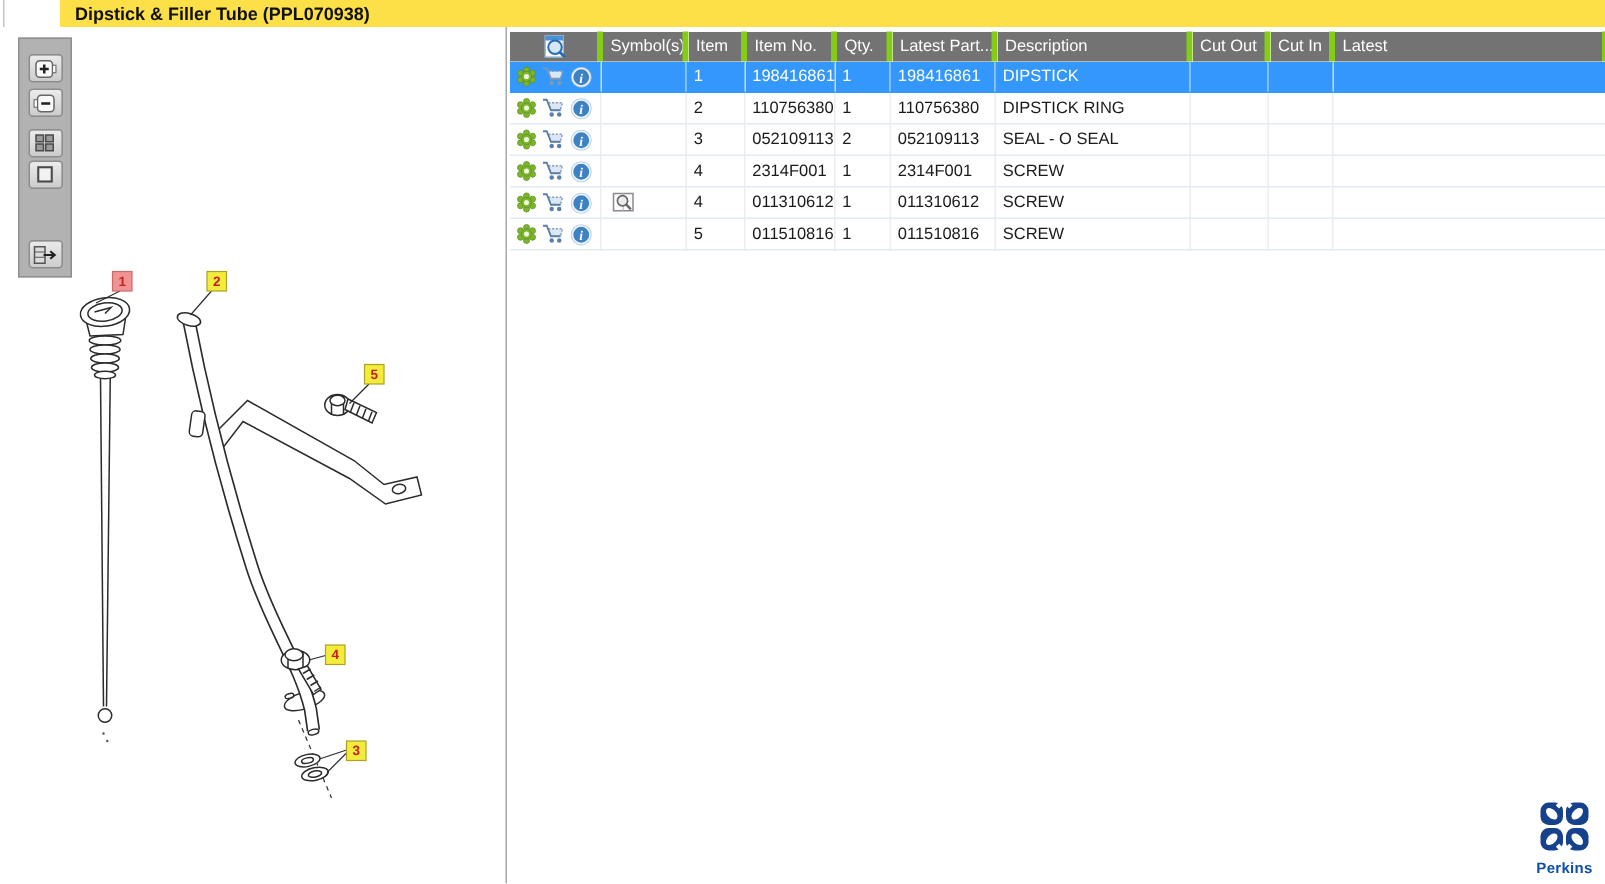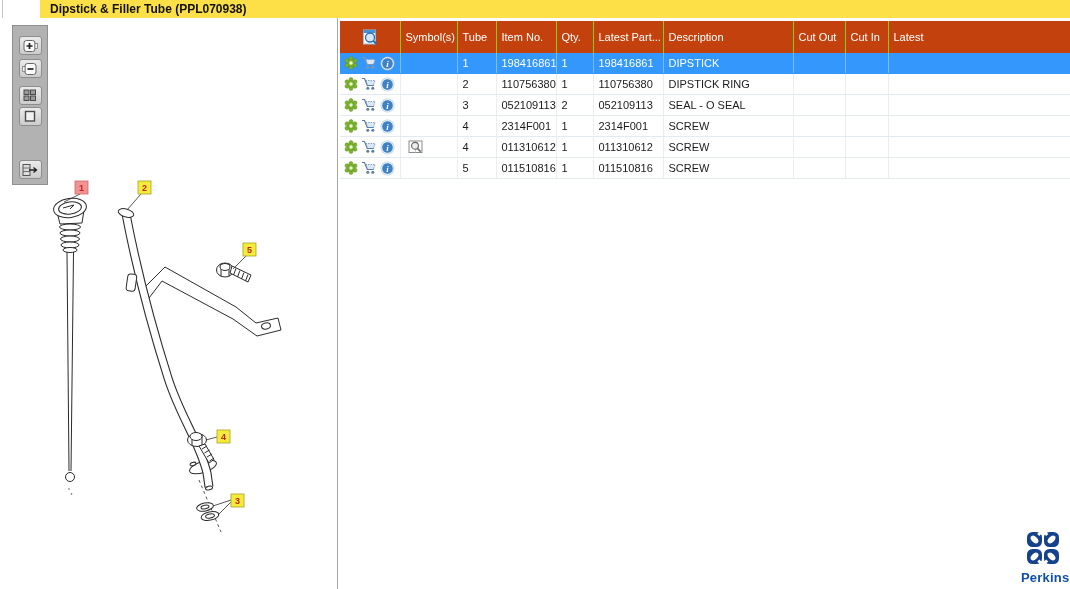--- a/index.html
+++ b/index.html
@@ -34,32 +34,32 @@
   .drawing .wh { fill:#fff; stroke:#2b2b2b; stroke-width:1; }
   .callout-box-yellow { fill:#f4eb3b; stroke:#a8a226; stroke-width:0.8; }
   .callout-box-red { fill:#f09392; stroke:#c96b6b; stroke-width:0.8; }
   .callout-num { font-size:9px; font-weight:bold; fill:#c22222; text-anchor:middle;
                  font-family:"Liberation Sans",sans-serif; }
   .leader { stroke:#2b2b2b; stroke-width:0.8; fill:none; }
 
   
   .table-panel { position:absolute; left:340px; top:21px; width:730px; }
   table { border-collapse:collapse; table-layout:fixed; width:730px; font-size:11px; }
-  th { background:#c2410c; color:#fff; font-weight:normal; text-align:left; height:32px;
-       padding:0 5px; border-right:1px solid #84cc16; white-space:nowrap; overflow:hidden; }
+  th { background:#737373; color:#fff; font-weight:normal; text-align:left; height:20px;
+       padding:0 5px; border-right:4px solid #84cc16; white-space:nowrap; overflow:hidden; }
   th.icon-col { padding:0; text-align:center; }
   td { height:20px; padding:0 5px; border-right:1px solid #ededed; border-bottom:1px solid #e4eaf1;
        white-space:nowrap; overflow:hidden; color:#1a1a1a; background:#fff; }
   td.icons-cell, td.symbol-cell { padding:0 2px; }
   .row-icons { display:flex; align-items:center; gap:3px; padding-left:2px; height:20px; }
   tr.selected td { background:#3397fb; color:#fff; border-right-color:#79bcff; border-bottom-color:#3397fb; }
 
   
   .brand { position:absolute; right:5px; bottom:4px; width:44px; text-align:center; }
-  .brand .wordmark { font-size:13px; font-weight:bold; color:#0f4fa8; margin-top:1px; letter-spacing:0.2px; }
+  .brand .wordmark { font-size:10px; font-weight:bold; color:#0f4fa8; margin-top:1px; letter-spacing:0.2px; }
 </style>
 </head>
 <body>
 
 <div class="app">
   <div class="left-window-border"></div>
 
   <div class="titlebar">
     <span>Dipstick &amp; Filler Tube (PPL070938)</span>
   </div>
@@ -213,21 +213,21 @@
         <tr>
           <th class="icon-col">
             <svg width="19" height="17" viewBox="0 0 19 17" style="vertical-align:middle">
               <rect x="3.5" y="1" width="12" height="14" fill="#fff" stroke="#9cc0e0"></rect>
               <rect x="3.5" y="1" width="12" height="3" fill="#4a90d9"></rect>
               <circle cx="10" cy="8.5" r="4.5" fill="#cfe4f5" fill-opacity="0.85" stroke="#2a6db5" stroke-width="1.3"></circle>
               <path d="M13.2,11.8 L16.5,15" stroke="#2a6db5" stroke-width="2"></path>
             </svg>
           </th>
           <th>Symbol(s)</th>
-          <th>Tube</th>
+          <th>Item</th>
           <th>Item No.</th>
           <th>Qty.</th>
           <th>Latest Part...</th>
           <th>Description</th>
           <th>Cut Out</th>
           <th>Cut In</th>
           <th>Latest</th>
         </tr>
       </thead>
       <tbody>

